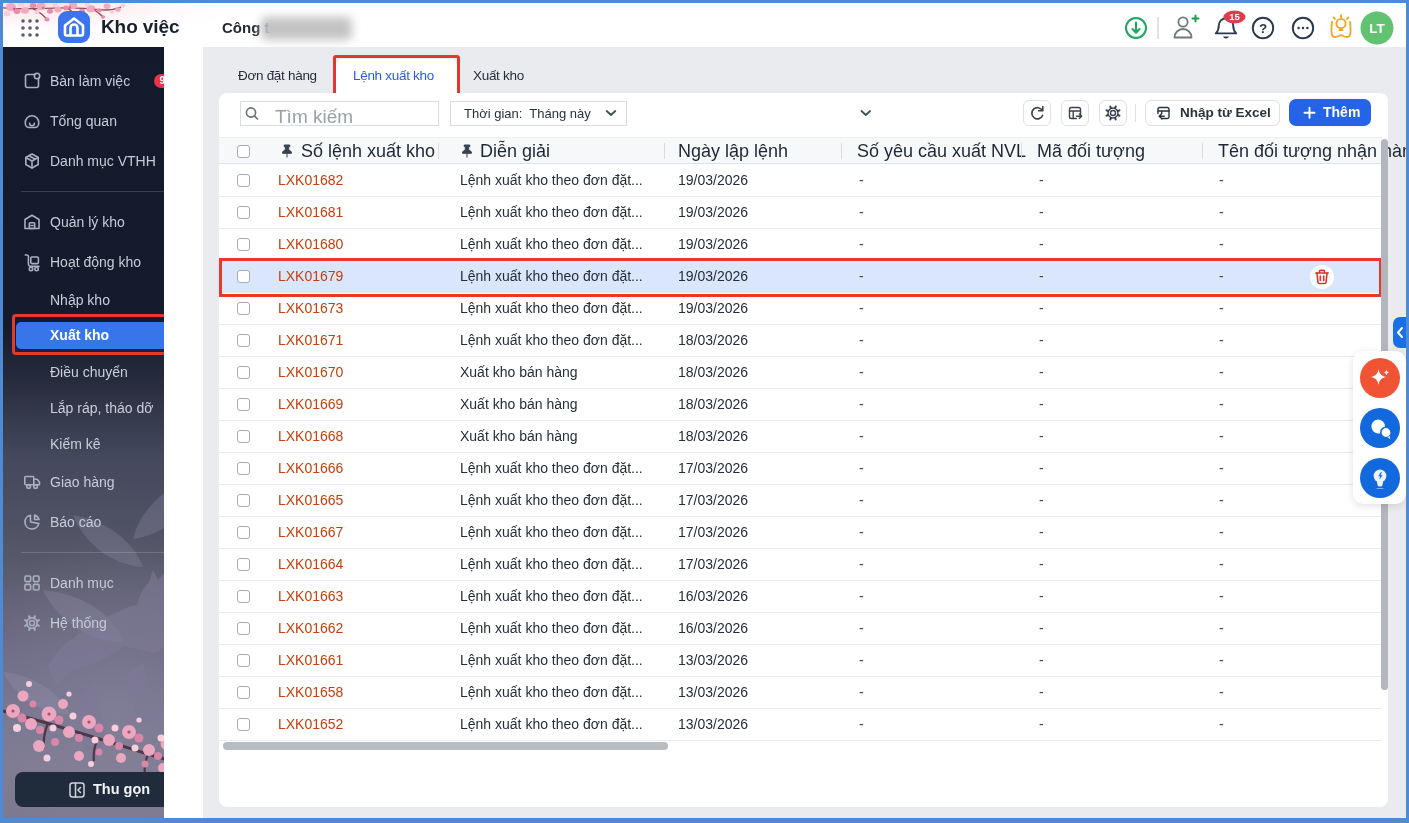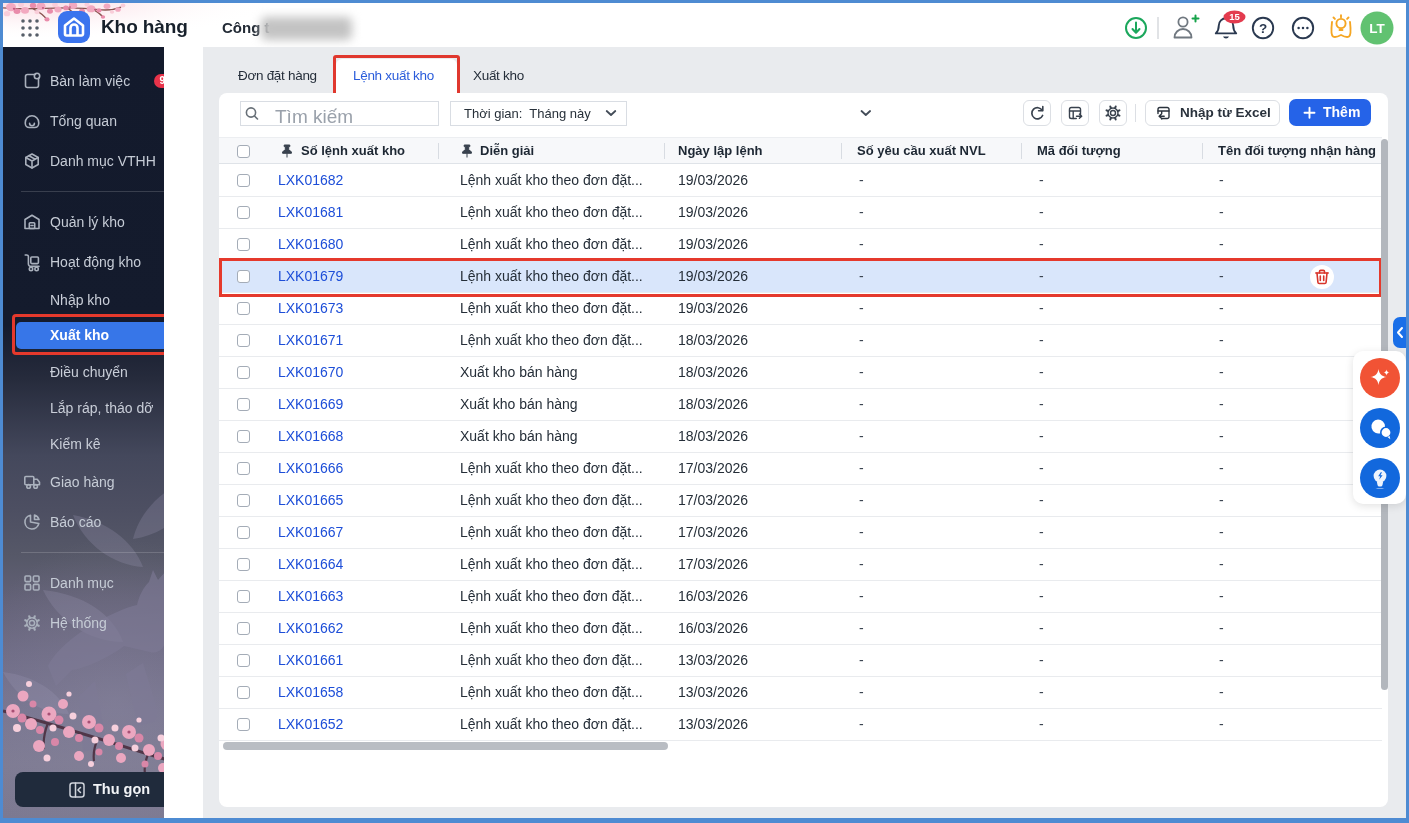--- a/index.html
+++ b/index.html
@@ -31,26 +31,26 @@
 .inp{position:absolute;border:1px solid #d9dde3;border-radius:0;background:#fff}
 #search{left:21px;top:8px;width:199px;height:25px}
 #srch-ph{position:absolute;left:56px;top:13px;font-size:19px;color:#9aa1ab}
 #dd1{left:231px;top:8px;width:177px;height:25px}
 #dd2{left:422px;top:8px;width:224px;height:25px}
 .ddt{font-size:13px;color:#273039;line-height:23px;padding-left:13px;white-space:nowrap}
 .ibtn{position:absolute;top:7px;width:28px;height:26px;border:1px solid #dcdfe4;border-radius:6px;background:#fff}
 #excel{left:926px;top:7px;width:135px;height:26px;border:1px solid #dcdfe4;border-radius:6px;background:#fff;font-size:13.5px;font-weight:600;color:#2a323c;line-height:24px;padding-left:34px}
 #them{left:1070px;top:6px;width:82px;height:27px;background:#2563e8;border-radius:7px;color:#fff;font-size:14px;font-weight:600;line-height:27px;padding-left:34px}
 #thead{left:0px;top:44px;width:1163px;height:27px;background:#f7f8fa;border-top:1px solid #eceef1;border-bottom:1px solid #dfe3e8}
-.th{position:absolute;top:0;font-size:13px;font-weight:bold;color:#1d2733;line-height:26px;white-space:nowrap}
+.th{position:absolute;top:0;font-size:18px;font-weight:normal;color:#1d2733;line-height:26px;white-space:nowrap}
 .cdiv{position:absolute;top:5px;width:1px;height:16px;background:#d8dce2}
 .row{position:absolute;left:0;width:1163px;height:32px;border-bottom:1px solid #e9ebee;font-size:14px;line-height:31px;white-space:nowrap}
 .row span{position:absolute;top:0}
 .row .cb{top:9px}
-.lnk{left:59px;color:#1d4ed8}
+.lnk{left:59px;color:#c2410c}
 .dsc{left:241px;color:#252e38}
 .dat{left:459px;color:#252e38}
 .d1{left:640px;color:#3c4552}.d2{left:820px;color:#3c4552}.d3{left:1000px;color:#3c4552}
 .cb{position:absolute;left:18px;top:9px;width:12.5px;height:12.5px;border:1.5px solid #a4acb7;border-radius:3px;background:#fff}
 #hired{left:0px;top:164.5px;width:1163px;height:39px;border:3.5px solid #e5392c}
 #hthumb{left:20px;top:695px;width:445px;height:8px;background:#b9bdc3;border-radius:4px}
 #vthumb{left:1178px;top:92px;width:7px;height:551px;background:#b3b7bd;border-radius:3.5px}
 #footer{left:16px;top:708px;width:1169px;height:52px;background:#fff;border-top:1px solid #e5e8eb;border-radius:0 0 8px 8px;font-size:13.5px;color:#333c48}
 #sidetab{left:1393px;top:317px;width:13px;height:31px;background:#1a6fe8;border-radius:7px 0 0 7px}
 #fpanel{left:1353px;top:351px;width:53px;height:153px;background:#fff;border-radius:10px;box-shadow:0 2px 8px rgba(0,0,0,.12)}
@@ -108,21 +108,21 @@
   <g fill="#c2577e">
             <circle cx="11" cy="7" r="1.2"></circle>
             <circle cx="40" cy="6" r="1.1"></circle>
             <circle cx="67" cy="5" r="1"></circle>
             <circle cx="92" cy="8" r="1"></circle>
           </g>
  </g>
  </g>
 </svg>
   </div>
-<div class="abs" id="kho">Kho hàng</div>
+<div class="abs" id="kho">Kho việc</div>
 <div class="abs" id="congt">Công t</div>
 <div class="abs" id="blurp"></div>
 <svg class="abs" style="left:14px;top:11px" width="40" height="34" viewBox="0 0 40 34">
  <g fill="#565e68">
   <circle cx="9" cy="10" r="1.8"></circle>
       <circle cx="16" cy="10" r="1.8"></circle>
       <circle cx="23" cy="10" r="1.8"></circle>
   <circle cx="9" cy="17" r="1.8"></circle>
       <circle cx="16" cy="17" r="1.8"></circle>
       <circle cx="23" cy="17" r="1.8"></circle>

